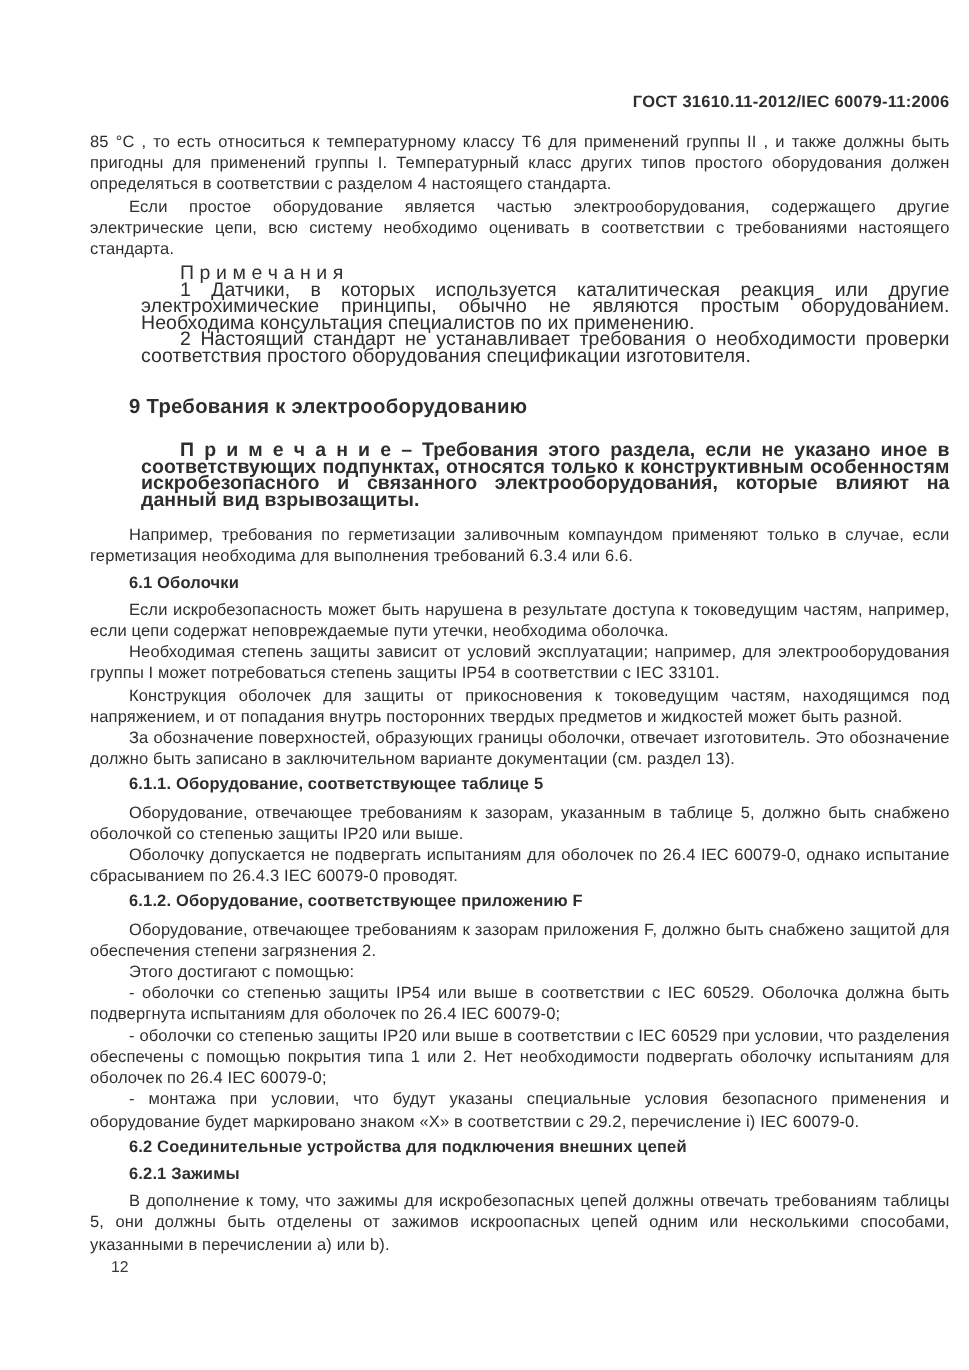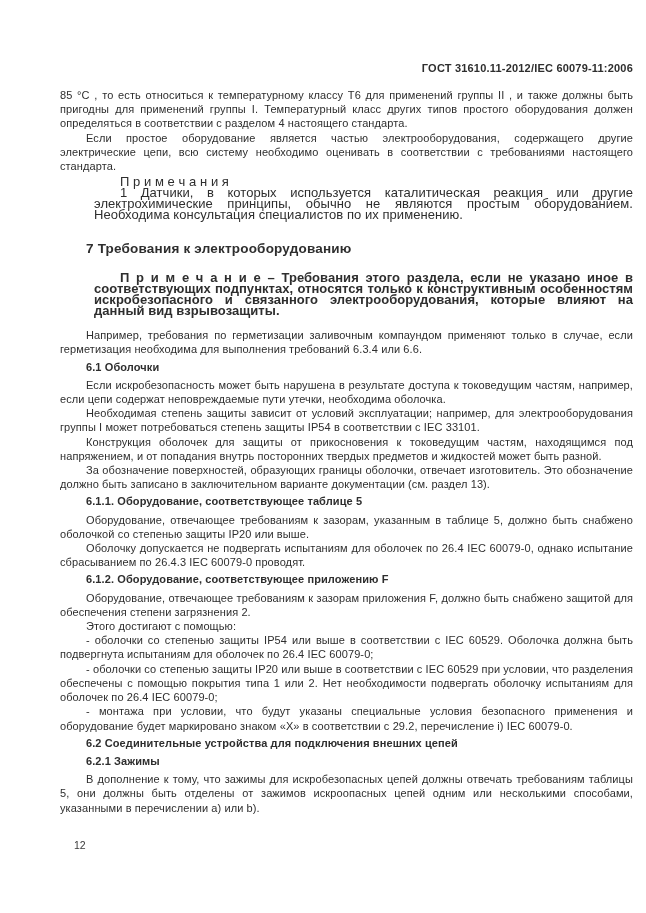--- a/index.html
+++ b/index.html
@@ -86,22 +86,23 @@
 
     <div class="doc-header">ГОСТ 31610.11-2012/IEC 60079-11:2006</div>
 
     <div class="body-text">
 
       <p class="no-indent">85 °С , то есть относиться к температурному классу Т6 для применений группы II , и также должны быть пригодны для применений группы I. Температурный класс других типов простого оборудования должен определяться в соответствии с разделом 4 настоящего стандарта.</p>
       <p>Если простое оборудование является частью электрооборудования, содержащего другие электрические цепи, всю систему необходимо оценивать в соответствии с требованиями настоящего стандарта.</p>
 
       <p class="small notes-label-row">П р и м е ч а н и я</p>
       <p class="small">1 Датчики, в которых используется каталитическая реакция или другие электрохимические принципы, обычно не являются простым оборудованием. Необходима консультация специалистов по их применению.</p>
+      <p class="small">2 Настоящий стандарт не устанавливает требования о необходимости проверки соответствия простого оборудования спецификации изготовителя.</p>
 
-      <div class="h1">7 Требования к электрооборудованию</div>
+      <div class="h1">9 Требования к электрооборудованию</div>
 
       <p class="small section-note">П р и м е ч а н и е – Требования этого раздела, если не указано иное в соответствующих подпунктах, относятся только к конструктивным особенностям искробезопасного и связанного электрооборудования, которые влияют на данный вид взрывозащиты.</p>
       <p>Например, требования по герметизации заливочным компаундом применяют только в случае, если герметизация необходима для выполнения требований 6.3.4 или 6.6.</p>
 
       <div class="h2">6.1 Оболочки</div>
       <p>Если искробезопасность может быть нарушена в результате доступа к токоведущим частям, например, если цепи содержат неповреждаемые пути утечки, необходима оболочка.</p>
       <p>Необходимая степень защиты зависит от условий эксплуатации; например, для электрооборудования группы I может потребоваться степень защиты IP54 в соответствии с IEC 33101.</p>
       <p>Конструкция оболочек для защиты от прикосновения к токоведущим частям, находящимся под напряжением, и от попадания внутрь посторонних твердых предметов и жидкостей может быть разной.</p>
       <p>За обозначение поверхностей, образующих границы оболочки, отвечает изготовитель. Это обозначение должно быть записано в заключительном варианте документации (см. раздел 13).</p>
 

